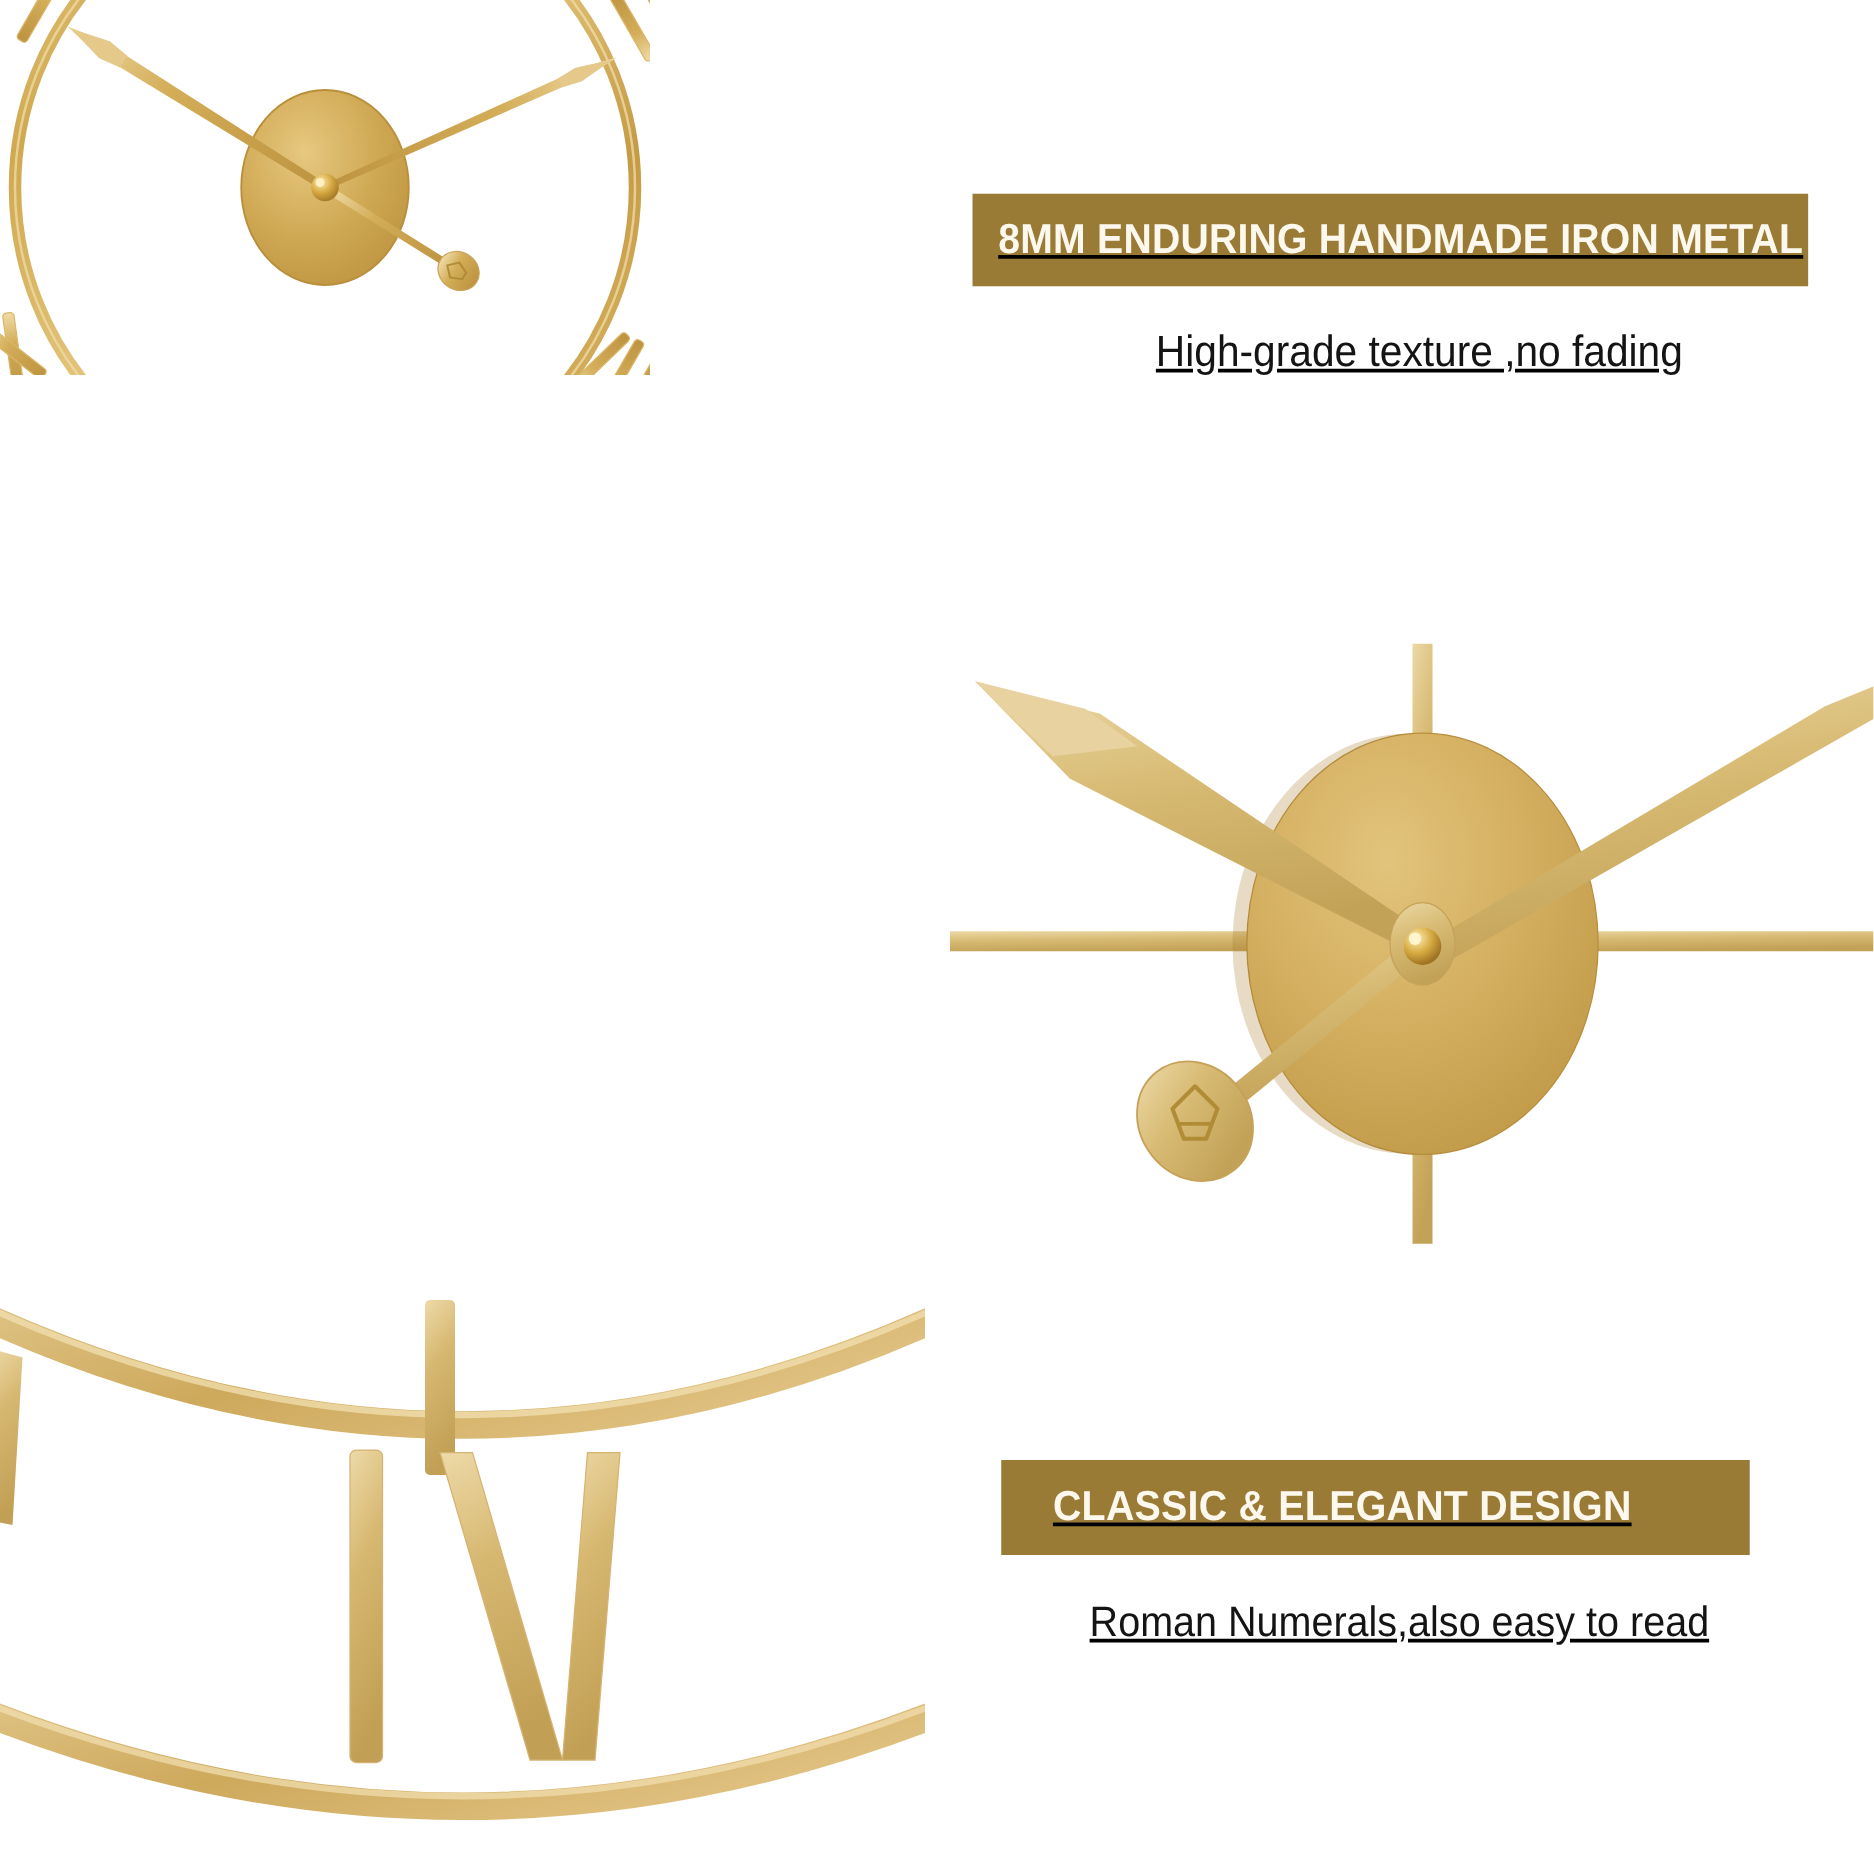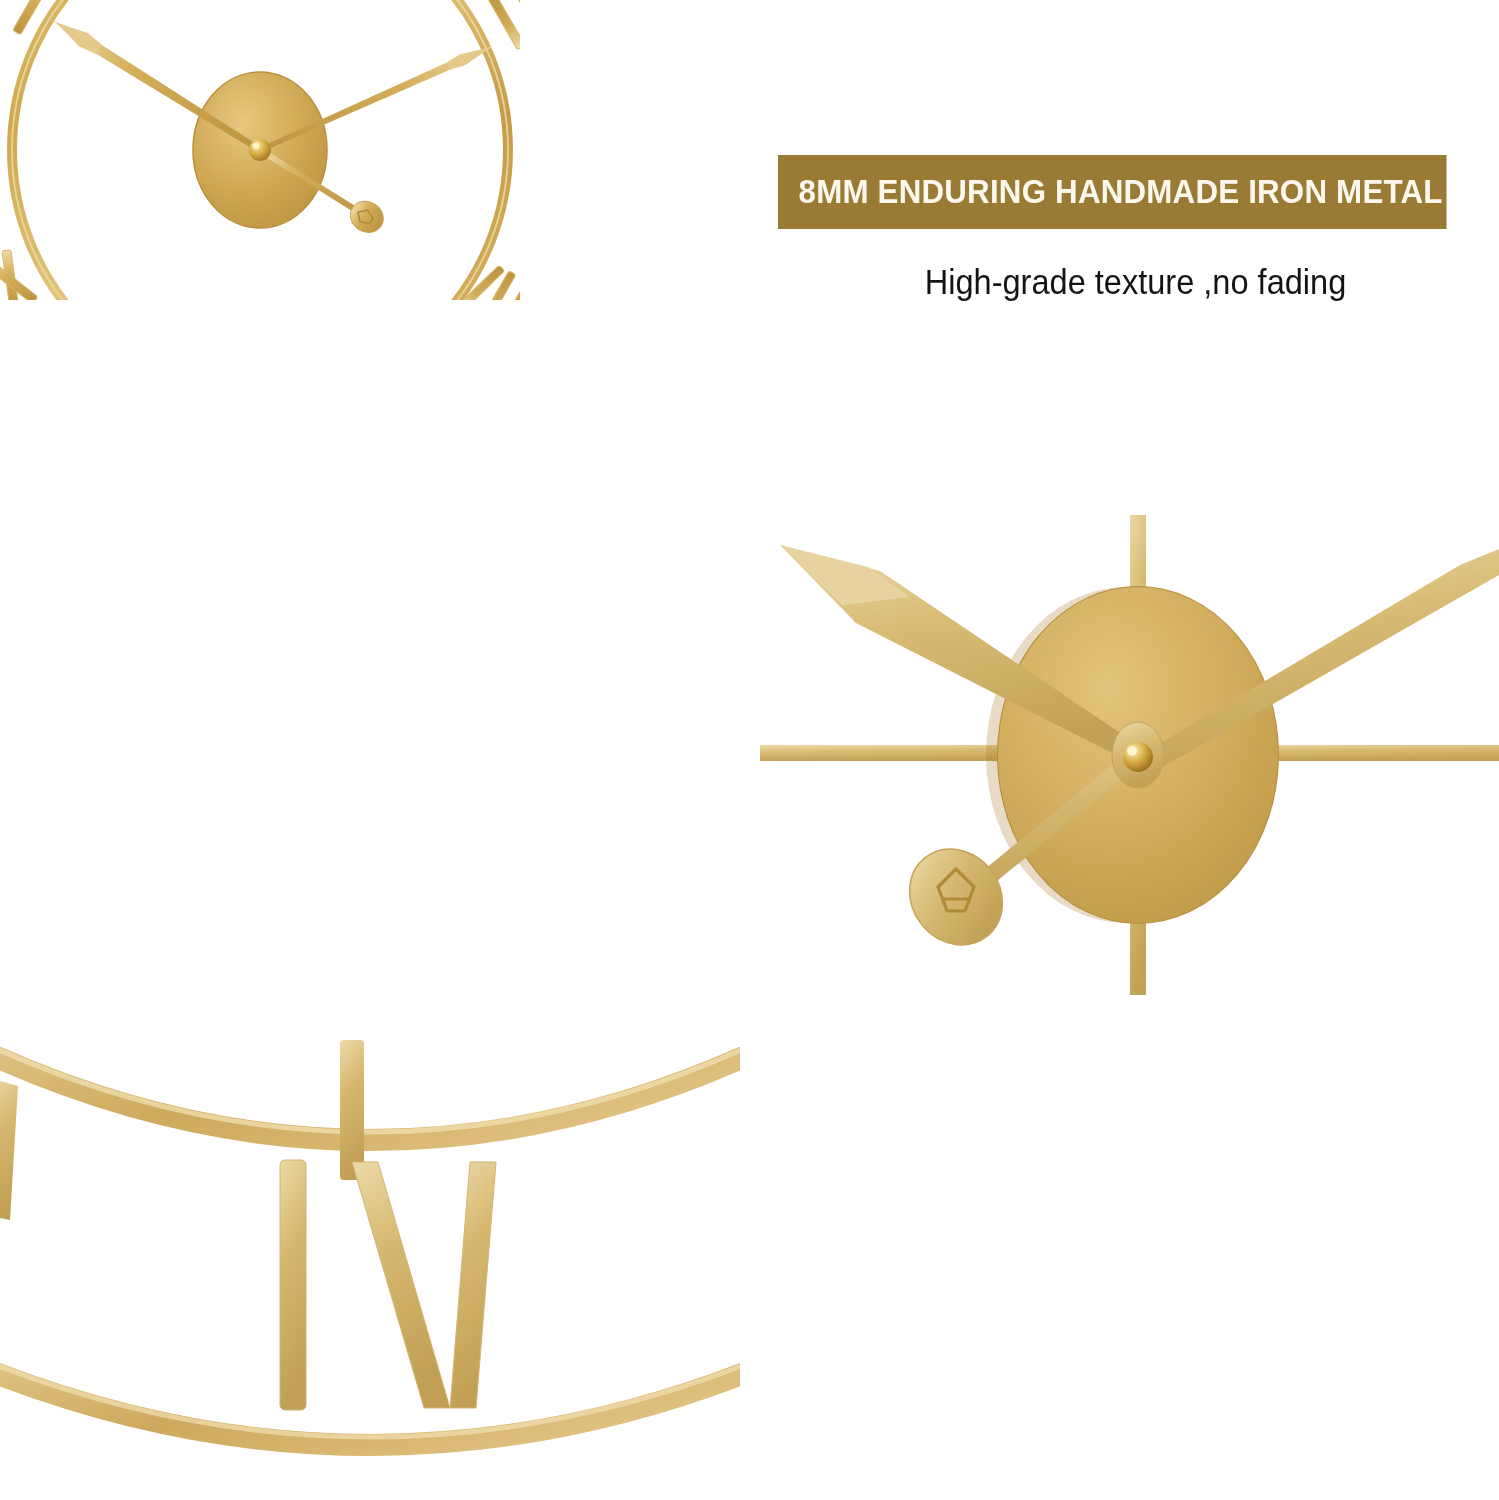--- a/index.html
+++ b/index.html
@@ -18,20 +18,21 @@
   .stage {
     position: absolute;
     inset: 0;
     background: #ffffff;
   }
 
   
   .feature {
     position: absolute;
     box-sizing: border-box;
+    text-decoration: underline;
   }
   .feature-banner {
     background: #9a7b36;
     color: #fdf8ee;
     font-weight: bold;
     letter-spacing: 0.2px;
     display: flex;
     align-items: center;
     box-sizing: border-box;
     white-space: nowrap;
@@ -381,14 +382,18 @@
           <rect x="280" y="140" width="26" height="250" rx="5"></rect>
           <path d="M352 142 L378 142 L450 388 L424 388 Z"></path>
           <path d="M470 142 L496 142 L476 388 L450 388 Z"></path>
         </g>
 
         <path d="M -4 60 L 18 66 L 10 200 L -10 196 Z" fill="url(#gold-d)"></path>
       </g>
     </svg>
   </div>
 
+  <div class="feature" id="feature-design">
+    <div class="feature-banner">CLASSIC &amp; ELEGANT DESIGN</div>
+    <div class="feature-body">Roman Numerals,also easy to read</div>
+  </div>
 
 </div>
 
 </body></html>

